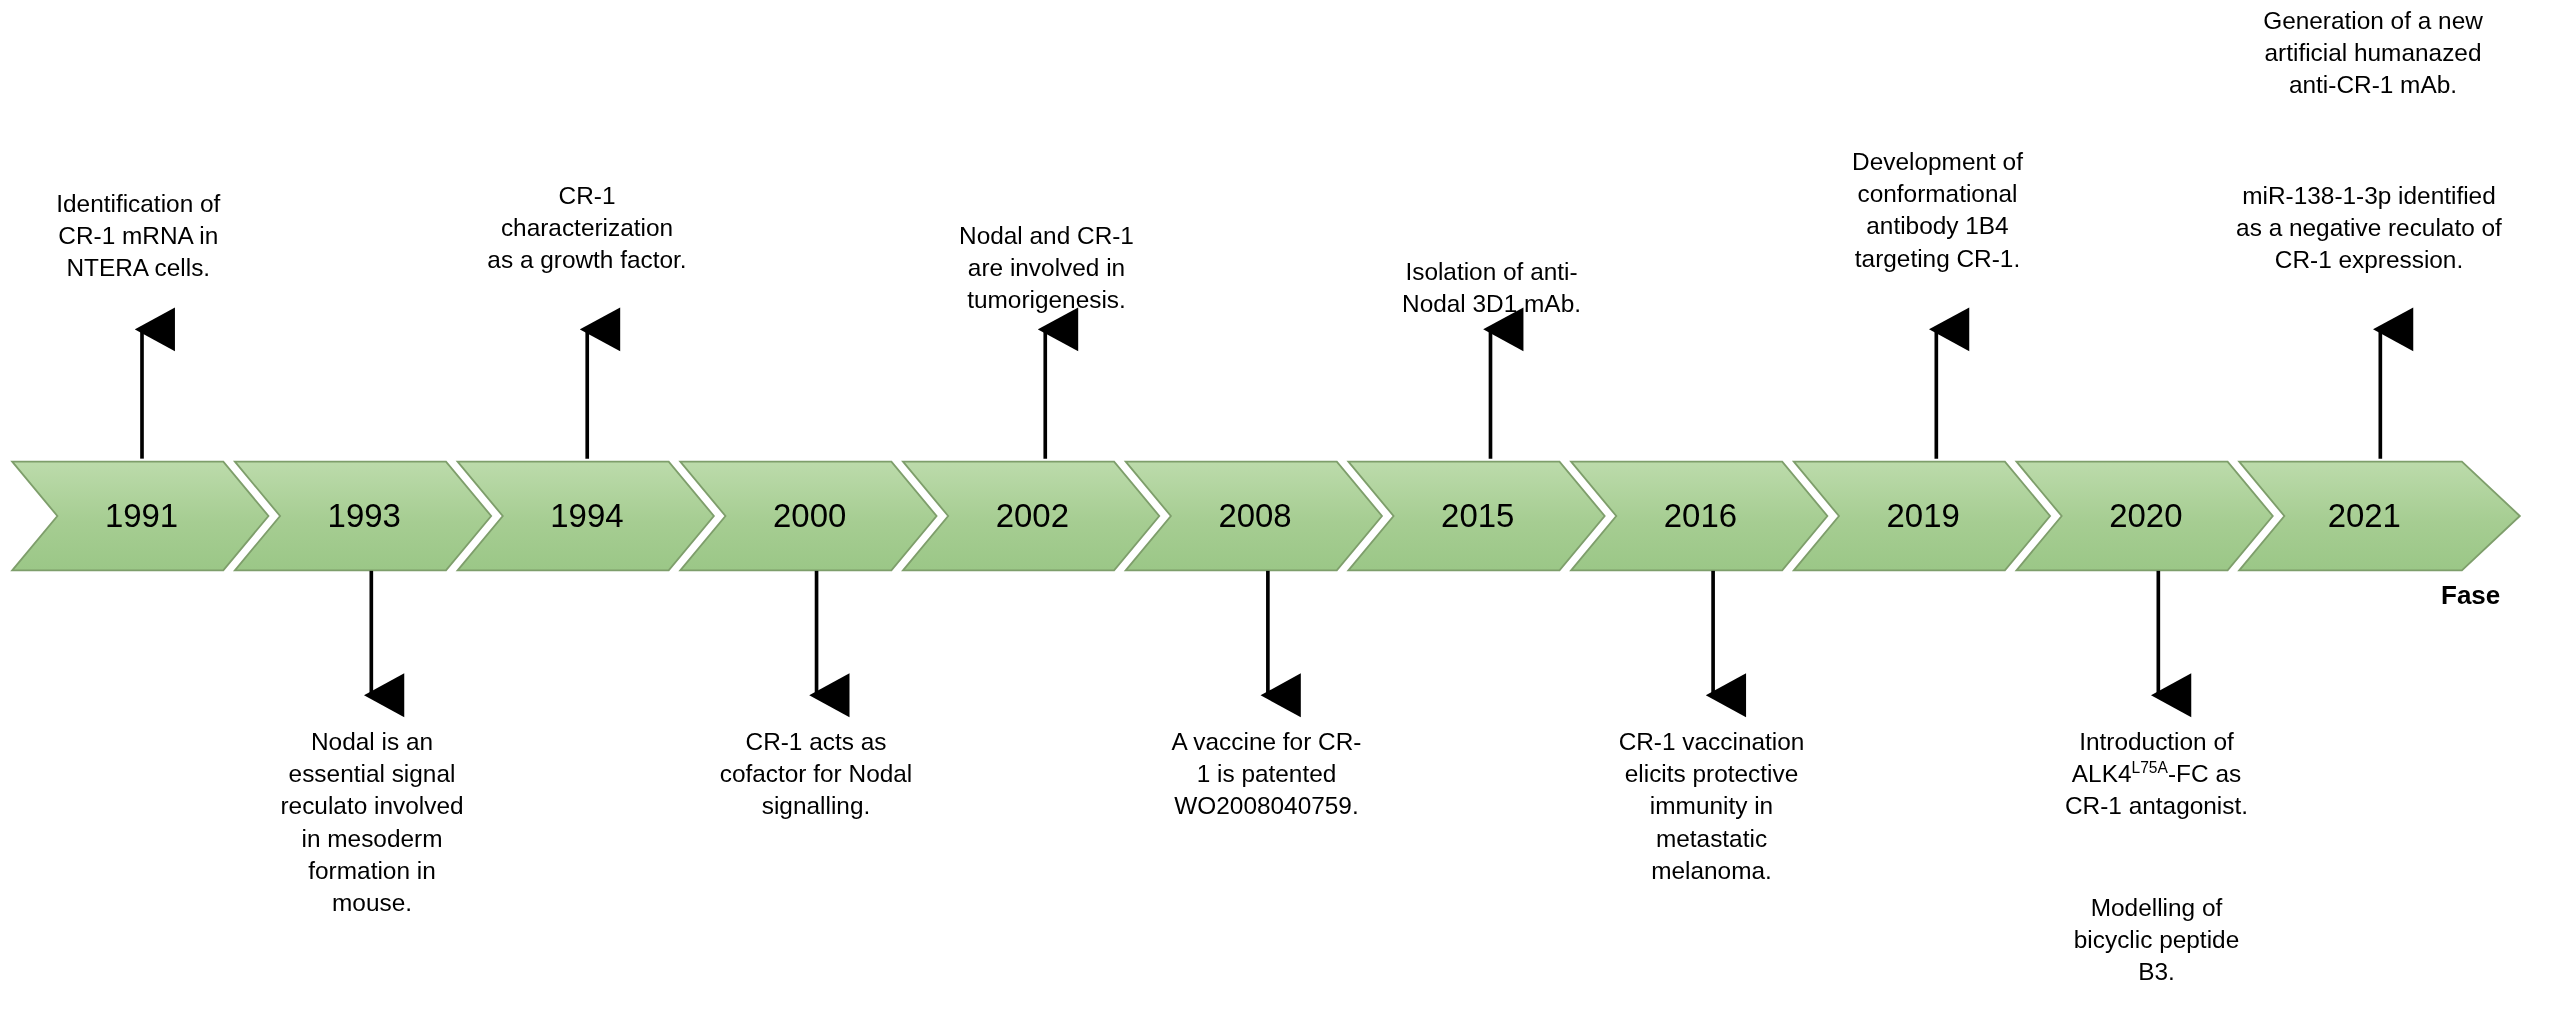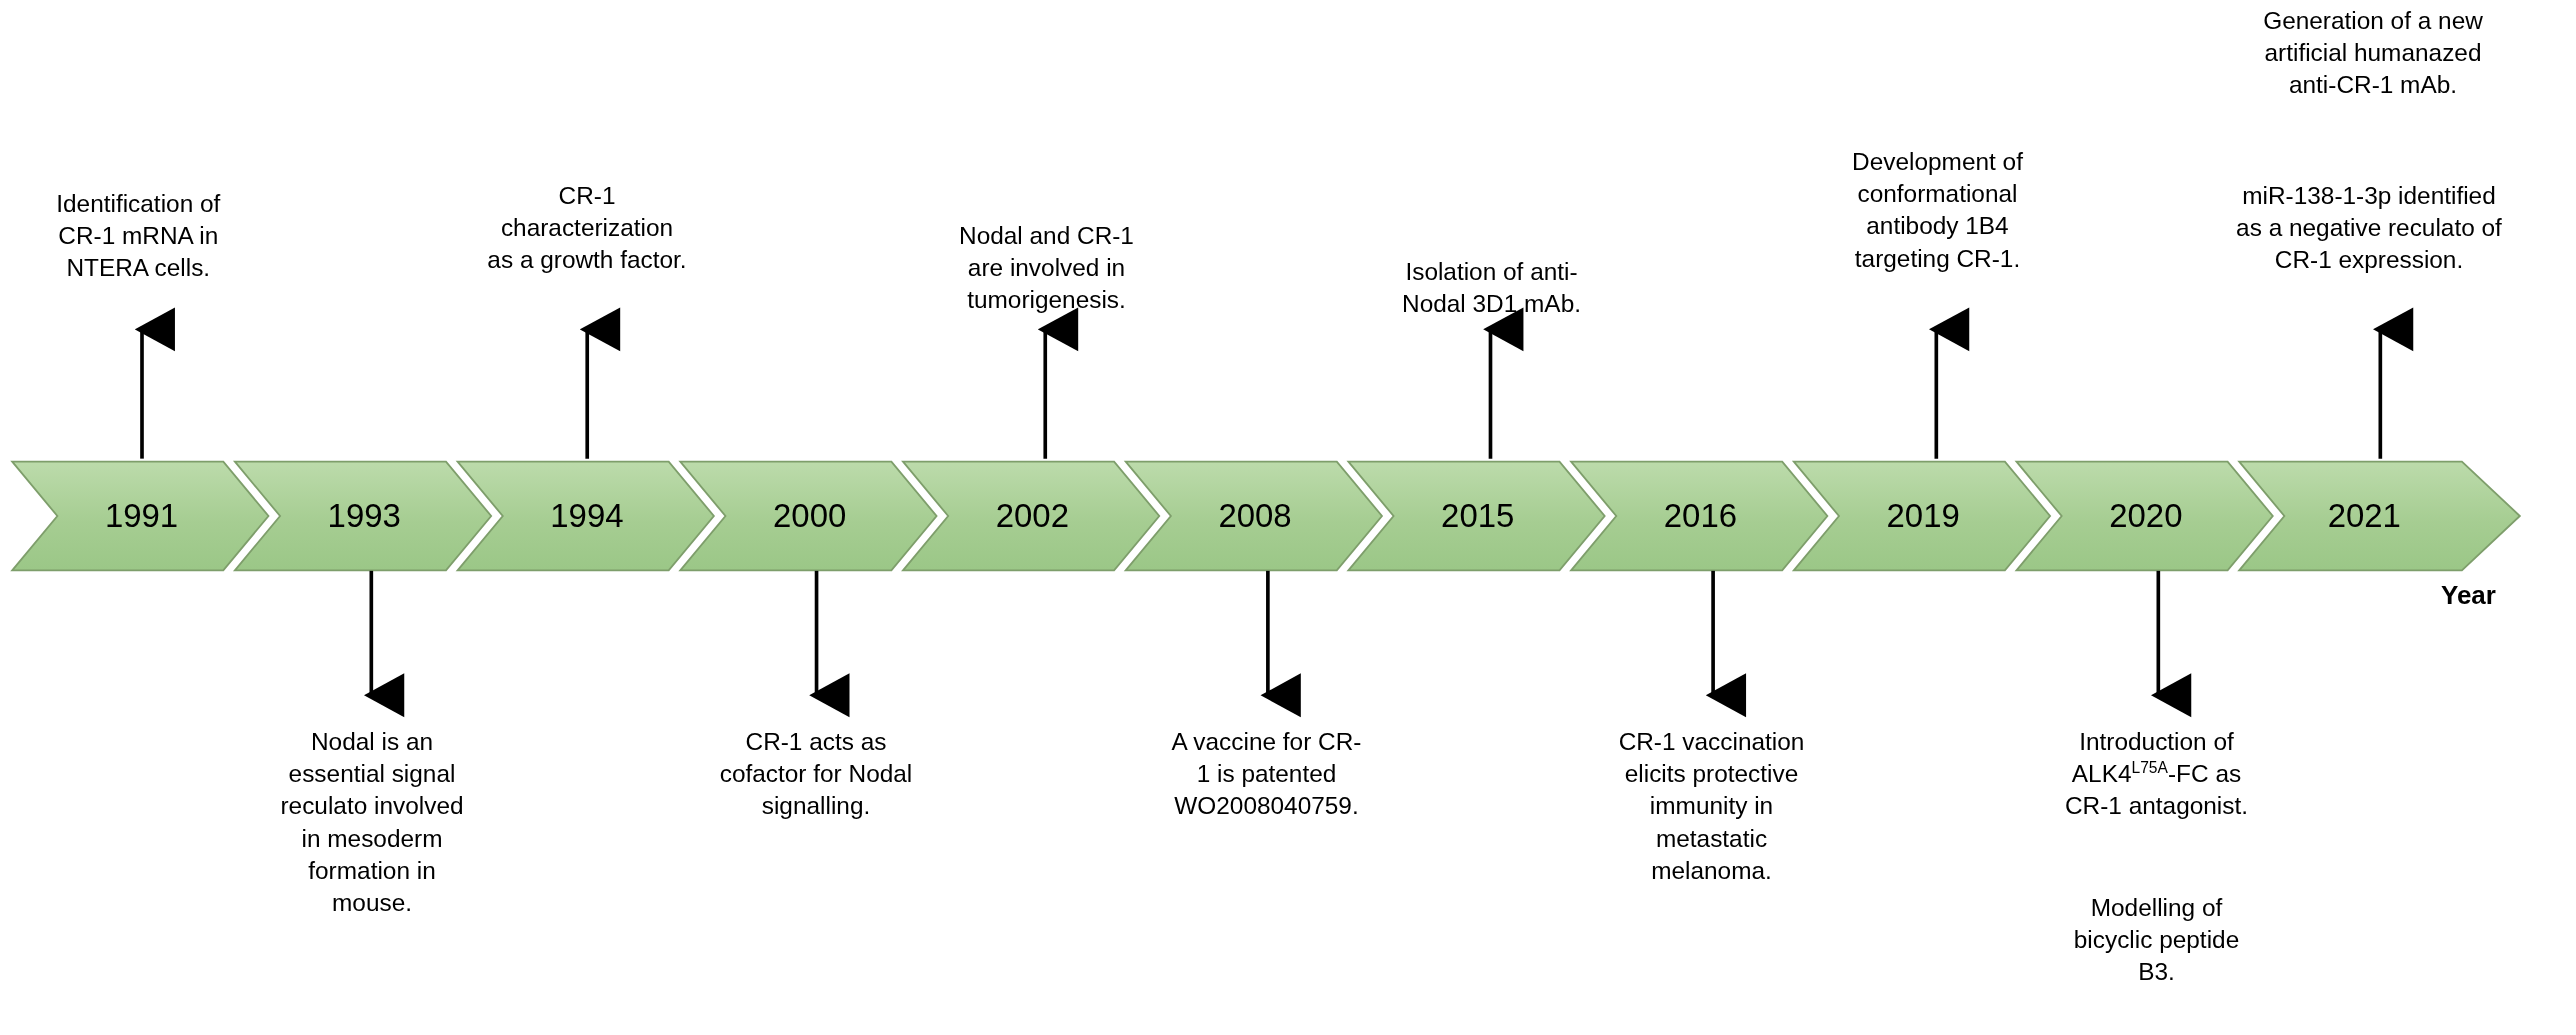--- a/index.html
+++ b/index.html
@@ -164,21 +164,21 @@
       <line x1="2078" y1="936" x2="2078" y2="1140" stroke="#000" stroke-width="6" marker-end="url(#arrDown)"></line>
     </g>
     <g>
       <line x1="2808" y1="936" x2="2808" y2="1140" stroke="#000" stroke-width="6" marker-end="url(#arrDown)"></line>
     </g>
     <g>
       <line x1="3538" y1="936" x2="3538" y2="1140" stroke="#000" stroke-width="6" marker-end="url(#arrDown)"></line>
     </g>
   </svg>
 
-  <div class="year-axis-label" style="left:2441px; top:580px;">Year</div>
+  <div class="year-axis-label" style="left:2441px; top:580px;">Fase</div>
 
   <div class="note" style="left:7.3px; top:180px; width:262px;margin-top:8px;">Identification of
 CR-1 mRNA in
 NTERA cells.</div>
 
   <div class="note" style="left:453px; top:180px; width:268px;">CR-1
 characterization
 as a growth factor.</div>
 
   <div class="note" style="left:909px; top:180px; width:275px;margin-top:40px;">Nodal and CR-1

